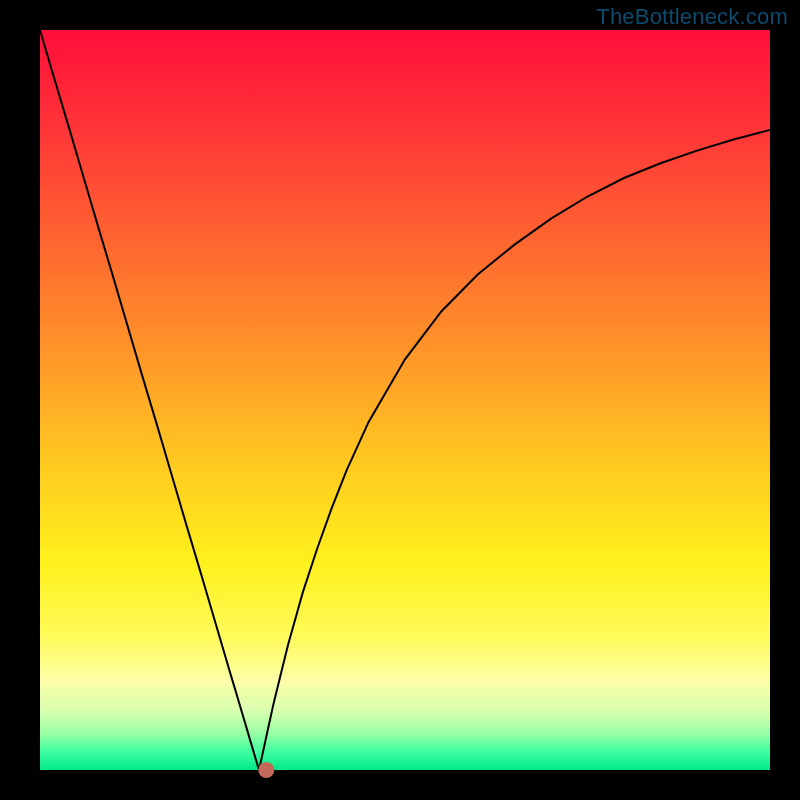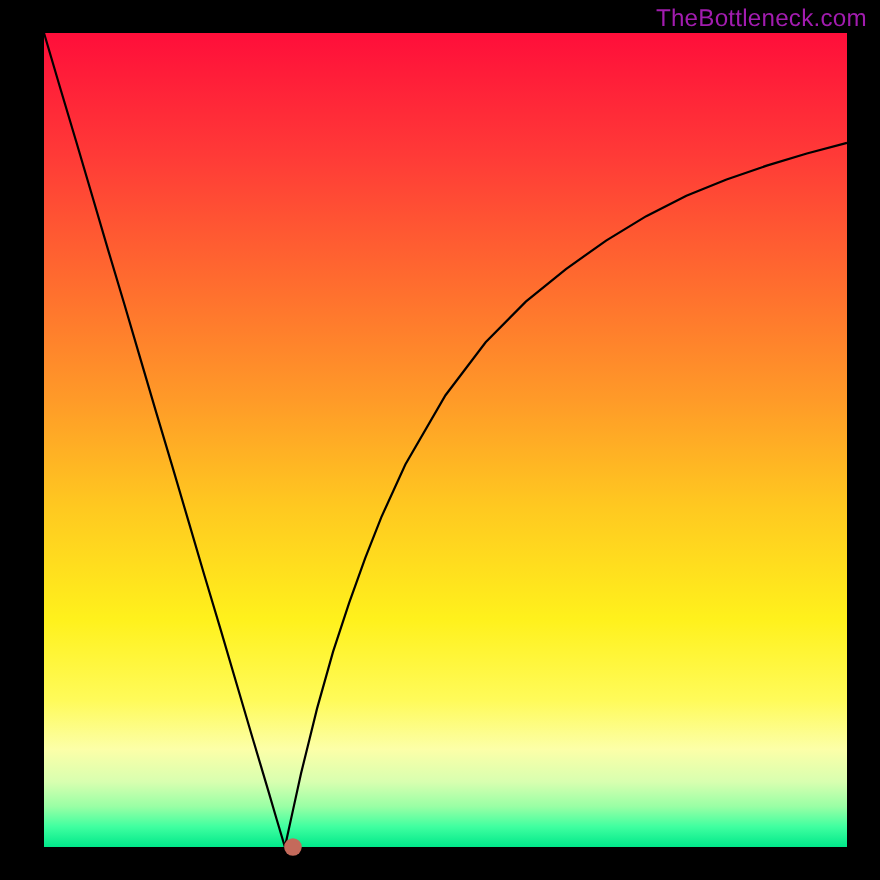--- a/index.html
+++ b/index.html
@@ -18,21 +18,21 @@
   }
   svg.chart {
     position: absolute;
     top: 0;
     left: 0;
   }
   .watermark {
     position: absolute;
     top: 4px;
     right: 12px;
-    color: #a21caf;
+    color: #0c4a6e;
     font-size: 22px;
     font-family: Arial, Helvetica, sans-serif;
     letter-spacing: 0.2px;
     user-select: none;
   }
 </style>
 </head>
 <body>
 
 <div class="chart-wrap">

